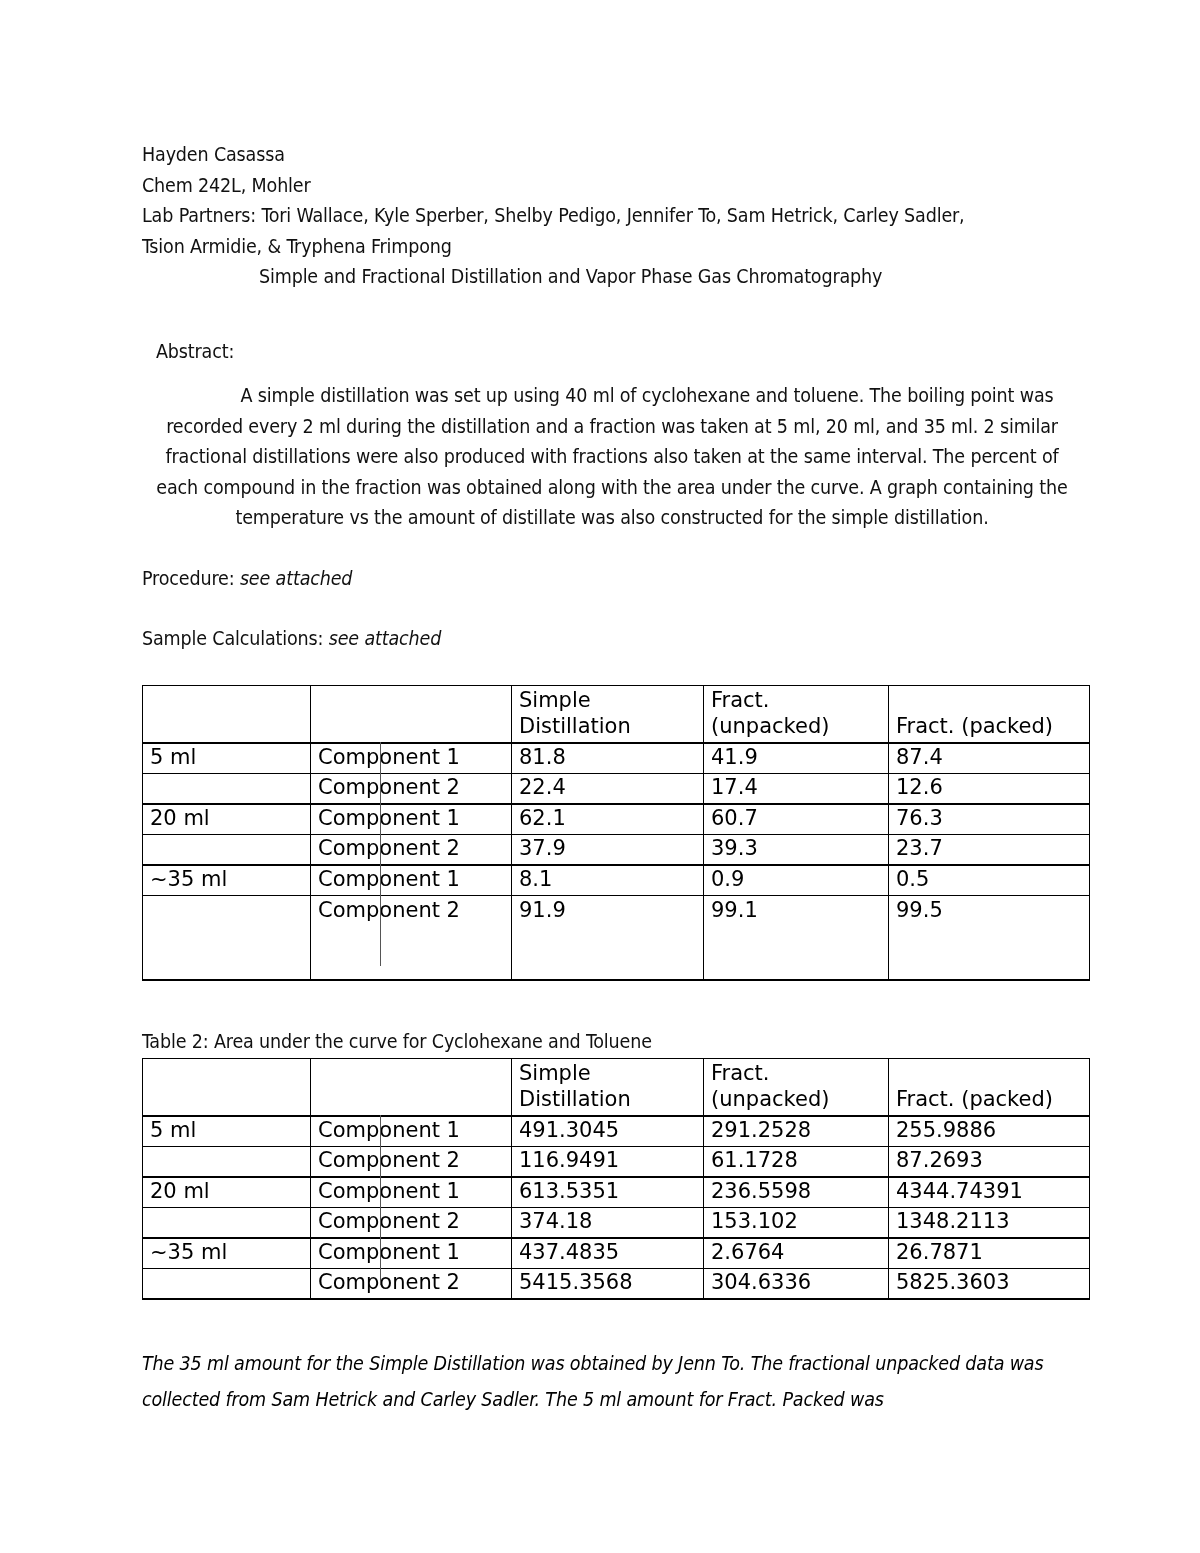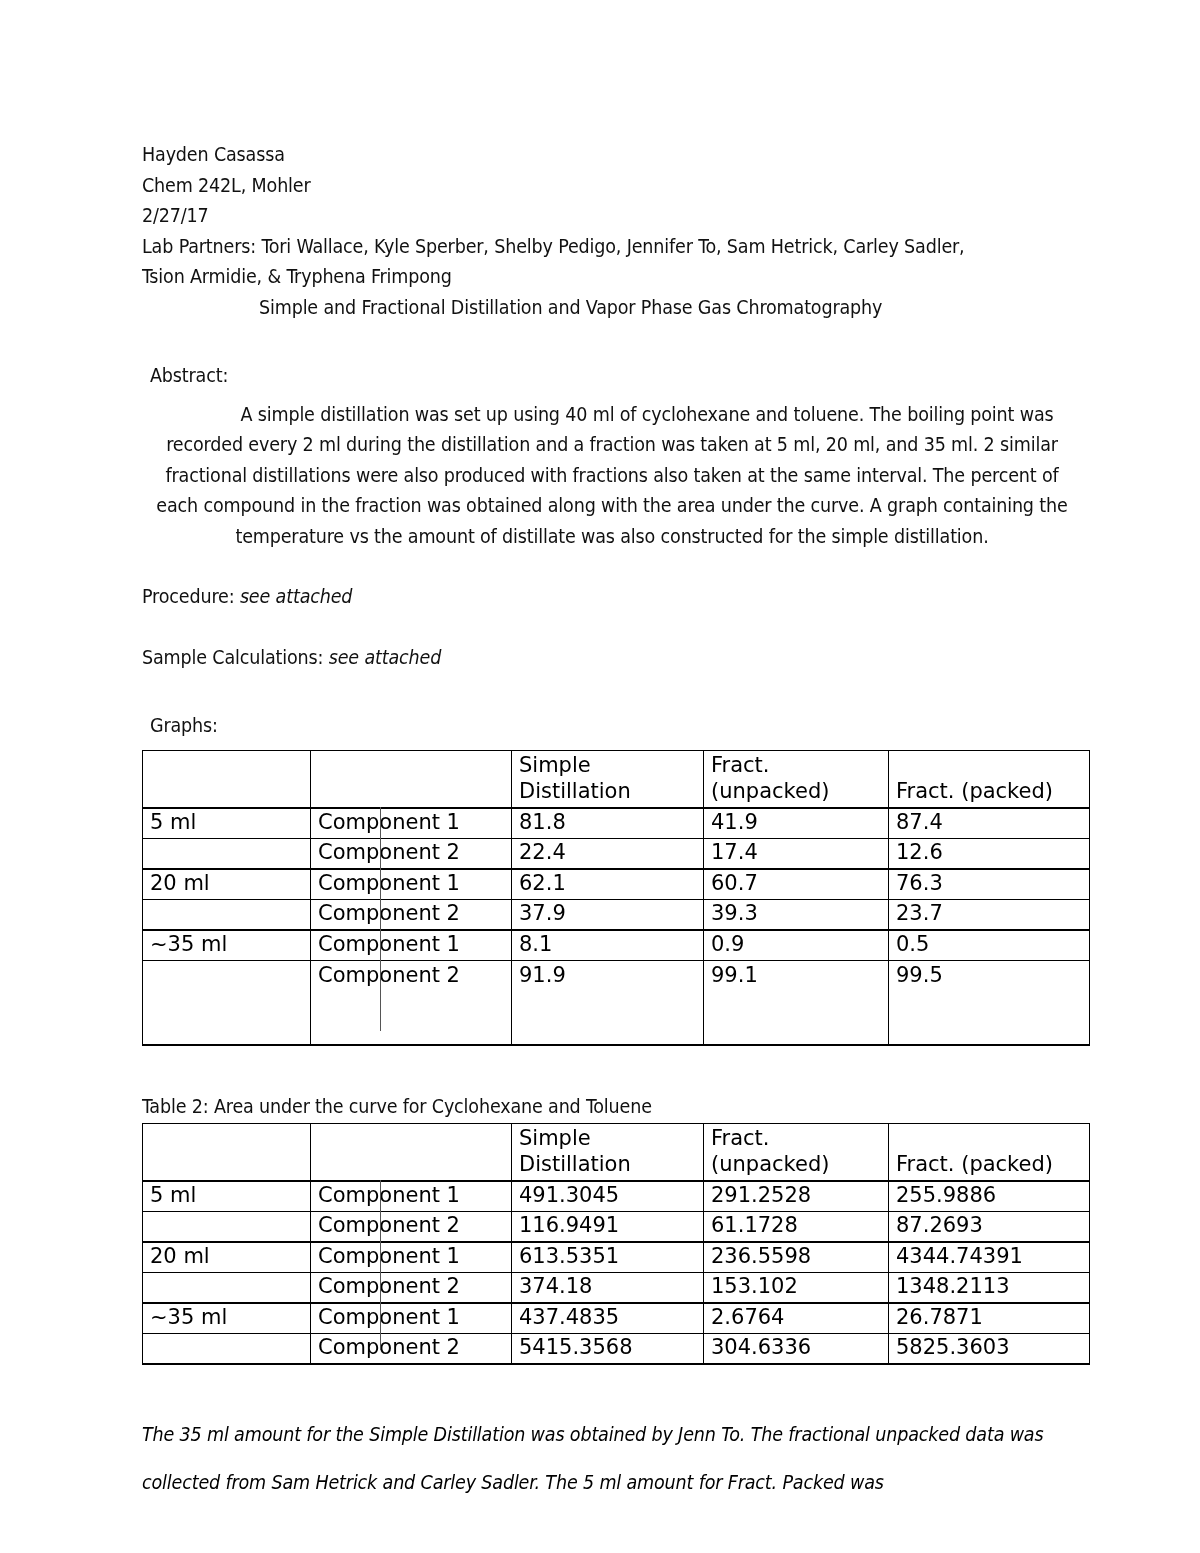--- a/index.html
+++ b/index.html
@@ -53,21 +53,21 @@
 
   .para {
     margin: 0;
     text-align: center;
   }
   .para .indent-first { display: inline-block; width: 70px; }
 
   .label-line { margin: 0; white-space: normal; }
   .ital { font-style: italic; }
 
-  .section-lead { margin: 8px; }
+  .section-lead { margin: 14px; }
 
   
   .tbl-caption {
     margin: 0;
   }
 
   table.data-table {
     border-collapse: collapse;
     table-layout: fixed;
     width: 947px;
@@ -120,57 +120,55 @@
 
   .tbl-wrap { position: relative; }
   .gap-md { height: 30px; }
   .gap-lg { height: 46px; }
 
   .closing-note {
     font-style: italic;
     font-family: "DejaVu Sans Condensed", "Liberation Sans", sans-serif;
     font-stretch: condensed;
     font-size: 19.5px;
-    line-height: 48px;
+    line-height: 36px;
     letter-spacing: -0.15px;
     margin: 0;
     width: 905px;
   }
 </style>
 </head>
 <body>
 
 <div class="page">
   <div class="content">
 
     <div class="body-text hdr-block">
       <span class="hdr-line">Hayden Casassa</span>
       <span class="hdr-line">Chem 242L, Mohler</span>
-      <span class="hdr-line">2/27/17</span>
       <span class="hdr-line">Lab Partners: Tori Wallace, Kyle Sperber, Shelby Pedigo, Jennifer To, Sam Hetrick, Carley Sadler,</span>
       <span class="hdr-line">Tsion Armidie, &amp; Tryphena Frimpong</span>
       <span class="doc-title">Simple and Fractional Distillation and Vapor Phase Gas Chromatography</span>
     </div>
 
     <div class="gap-md"></div>
 
     <div class="body-text section-lead">Abstract:</div>
     <div class="body-text para"><span class="indent-first"></span><span>A simple distillation was set up using 40 ml of cyclohexane and toluene. The boiling point was recorded every 2 ml during the distillation and a fraction was taken at 5 ml, 20 ml, and 35 ml. 2 similar fractional distillations were also produced with fractions also taken at the same interval. The percent of each compound in the fraction was obtained along with the area under the curve. A graph containing the temperature vs the amount of distillate was also constructed for the simple distillation.</span></div>
 
     <div class="gap-md"></div>
 
     <div class="body-text label-line"><span>Procedure:</span><span>&nbsp;</span><span class="ital">see attached</span></div>
 
     <div class="gap-md"></div>
 
     <div class="body-text label-line"><span>Sample Calculations:</span><span>&nbsp;</span><span class="ital">see attached</span></div>
 
     <div class="gap-md"></div>
 
-    <div class="body-text section-lead">Graphs:</div>
 
     <div class="tbl-wrap">
       <table class="data-table">
         <colgroup>
           <col class="c1">
             <col class="c2">
             <col class="c3">
             <col class="c4">
             <col class="c5">
         </colgroup>

